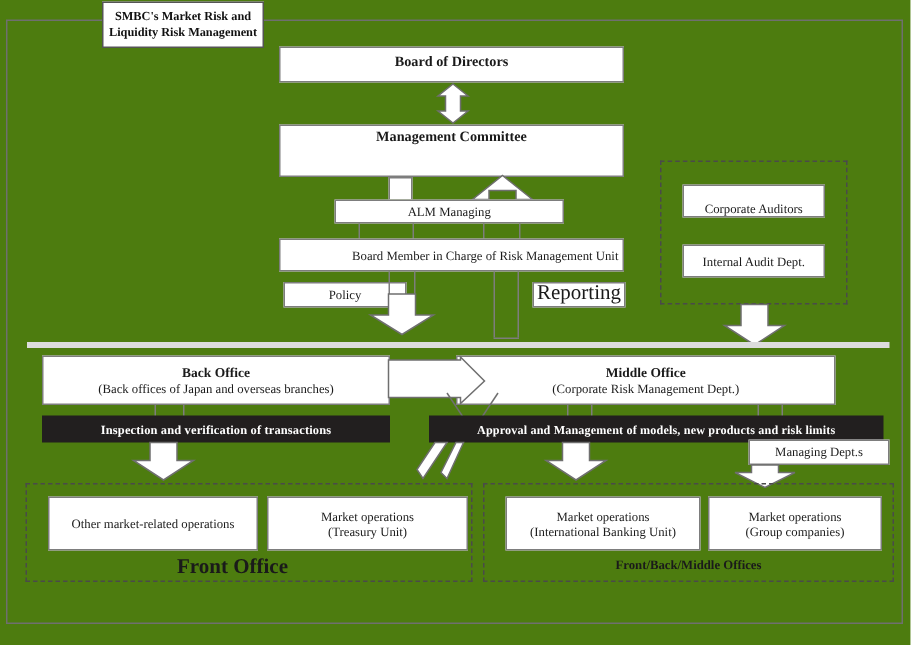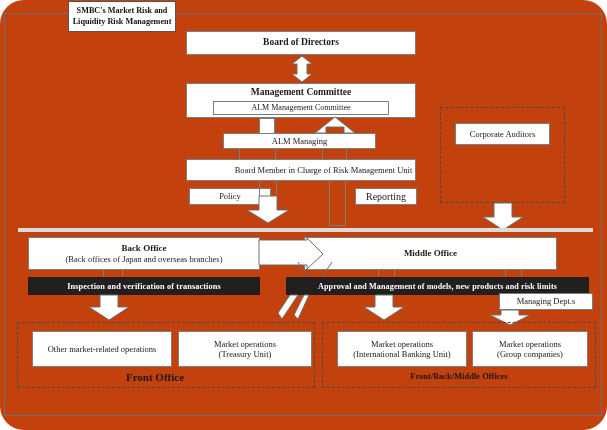--- a/index.html
+++ b/index.html
@@ -2,22 +2,21 @@
 <html><head>
 <meta charset="utf-8">
 <style>
   html,body{margin:0;padding:0;background:#ffffff;}
   body{font-family:"Liberation Serif", serif;}
 
   #root{
     position:relative;
     width:607px;height:430px;
     overflow:hidden;
-    background:#c2410c;
-    border-radius:24px;
+    background:#4d7c0f;
   }
 
   
   .abs{position:absolute;box-sizing:border-box;}
 
   
   .frame{
     border:1.5px solid #6f6f6f;
     background:transparent;
   }
@@ -102,23 +101,20 @@
   <div class="svgwrap" style="left:288px;top:55px;width:28px;height:28px;">
     <svg width="28" height="28" viewBox="0 0 28 28">
       <polygon points="14,1 24,9 19,9 19,19 24,19 14,27 4,19 9,19 9,9 4,9" fill="#ffffff" stroke="#6f6f6f" stroke-width="1"></polygon>
     </svg>
   </div>
 
   <div class="abs box" style="left:186px;top:83px;width:230px;height:35px;font-size:9.5px;justify-content:flex-start;padding-top:3px;">
     <span class="t1">Management Committee</span>
   </div>
 
-  <div class="abs box" style="left:213px;top:101px;width:176px;height:14px;font-size:8px;">
-    <span>ALM Management Committee</span>
-  </div>
 
   <div class="abs box" style="left:259px;top:118px;width:16px;height:15px;border-bottom:none;"></div>
 
   <div class="svgwrap" style="left:314px;top:117px;width:42px;height:17px;">
     <svg width="42" height="17" viewBox="0 0 42 17">
       <polygon points="21,0 41,16 30,16 30,10 12,10 12,16 1,16" fill="#ffffff" stroke="#6f6f6f" stroke-width="1"></polygon>
     </svg>
   </div>
 
   <div class="abs box" style="left:223px;top:133px;width:153px;height:16px;font-size:8.5px;">
@@ -130,56 +126,60 @@
   <div class="vline" style="left:322px;top:149px;height:10px;"></div>
   <div class="vline" style="left:346px;top:149px;height:10px;"></div>
 
   <div class="abs box" style="left:186px;top:159px;width:230px;height:22px;font-size:8.5px;padding-left:45px;">
     <span>Board Member in Charge of Risk Management Unit</span>
   </div>
 
   <div class="abs box" style="left:189px;top:188px;width:82px;height:17px;font-size:8.5px;">
     <span>Policy</span>
   </div>
-  <div class="abs box" style="left:355px;top:188px;width:62px;height:17px;font-size:10px;">
+  <div class="abs box" style="left:355px;top:188px;width:62px;height:17px;font-size:14px;">
     <span>Reporting</span>
   </div>
 
   <div class="vline" style="left:259px;top:181px;height:16px;"></div>
   <div class="vline" style="left:276px;top:181px;height:16px;"></div>
   <div class="vline" style="left:329px;top:181px;height:44px;"></div>
   <div class="vline" style="left:345px;top:181px;height:44px;"></div>
   <div class="hline" style="left:329px;top:225px;width:17px;"></div>
 
   <div class="svgwrap" style="left:246px;top:196px;width:44px;height:28px;">
     <svg width="44" height="28" viewBox="0 0 44 28">
       <polygon points="13,0 13,14 1,14 22,27 43,14 31,14 31,0" fill="#ffffff" stroke="#6f6f6f" stroke-width="1"></polygon>
     </svg>
   </div>
 
   <div class="abs dashed" style="left:440px;top:107px;width:125px;height:96px;"></div>
-  <div class="abs box" style="left:455px;top:123px;width:95px;height:22px;font-size:8.5px;">
+  <div class="abs box" style="left:455px;top:123px;width:95px;height:22px;font-size:8.5px;justify-content:flex-end;">
     <span>Corporate Auditors</span>
+  </div>
+  <div class="abs box" style="left:455px;top:163px;width:95px;height:22px;font-size:8.5px;">
+    <span>Internal Audit Dept.</span>
   </div>
 
   <div class="svgwrap" style="left:482px;top:203px;width:42px;height:28px;">
     <svg width="42" height="28" viewBox="0 0 42 28">
       <polygon points="12,0 12,14 1,14 21,27 41,14 30,14 30,0" fill="#ffffff" stroke="#6f6f6f" stroke-width="1"></polygon>
     </svg>
   </div>
 
   <div class="grayrule" style="left:18px;top:228px;width:575px;"></div>
 
   <div class="abs box" style="left:28px;top:237px;width:232px;height:33px;font-size:8.5px;">
     <span class="t1" style="font-size:9px;">Back Office</span>
     <span class="t2">(Back offices of Japan and overseas branches)</span>
   </div>
 
   <div class="abs box" style="left:304px;top:237px;width:253px;height:33px;font-size:8.5px;">
     <span class="t1" style="font-size:9px;">Middle Office</span>
+    <span class="t2">(Corporate Risk Management Dept.)</span>
   </div>
 
   <div class="svgwrap" style="left:259px;top:238px;width:65px;height:32px;">
     <svg width="65" height="32" viewBox="0 0 65 32">
       <polygon points="0,2 48,2 48,0 64,16 48,31 48,27 0,27" fill="#ffffff" stroke="#6f6f6f" stroke-width="1"></polygon>
     </svg>
   </div>
 
   <div class="svgwrap" style="left:296px;top:262px;width:40px;height:22px;">
     <svg width="40" height="22" viewBox="0 0 40 22">
@@ -234,21 +234,21 @@
   </div>
 
   <div class="abs dashed" style="left:17px;top:322px;width:298px;height:66px;"></div>
   <div class="abs box" style="left:32px;top:331px;width:140px;height:36px;font-size:8.5px;">
     <span>Other market-related operations</span>
   </div>
   <div class="abs box" style="left:178px;top:331px;width:134px;height:36px;font-size:8.5px;">
     <span>Market operations</span>
     <span>(Treasury Unit)</span>
   </div>
-  <div class="group-label" style="left:17px;top:371px;width:276px;font-size:11px;">Front Office</div>
+  <div class="group-label" style="left:17px;top:371px;width:276px;font-size:14px;">Front Office</div>
 
   <div class="abs dashed" style="left:322px;top:322px;width:274px;height:66px;"></div>
   <div class="abs box" style="left:337px;top:331px;width:130px;height:36px;font-size:8.5px;">
     <span>Market operations</span>
     <span>(International Banking Unit)</span>
   </div>
   <div class="abs box" style="left:472px;top:331px;width:116px;height:36px;font-size:8.5px;">
     <span>Market operations</span>
     <span>(Group companies)</span>
   </div>

